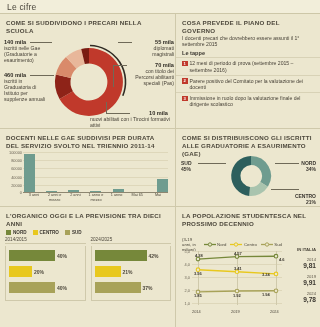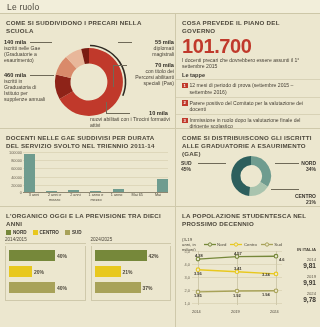--- a/index.html
+++ b/index.html
@@ -104,21 +104,21 @@
   .italia .row{margin-top:5px;}
   .italia .y{font-size:4.2px;color:#5d5749;}
   .italia .n{font-size:6.6px;font-weight:bold;color:#3b3730;}
 </style>
 </head>
 <body>
 
 <div class="page">
 
   <div class="topbar">
-    <div class="ttl">Le ruolo</div>
+    <div class="ttl">Le cifre</div>
   </div>
 
   <div class="panel p1">
     <div class="ptitle">COME SI SUDDIVIDONO I PRECARI NELLA SCUOLA</div>
 
     <div class="donut-wrap">
       <svg width="84" height="84" viewBox="0 0 84 84">
 
         <g transform="translate(42,42)">
 
@@ -165,21 +165,20 @@
     <div class="lbl" style="left:90px;top:96px;width:84px;text-align:left;">
       <b style="display:block;text-align:right;width:78px;">10 mila</b>
       <span>nuovi abilitati con i Tirocini formativi attivi</span>
     </div>
     <div class="leader" style="left:106px;top:99px;width:24px;height:1px;"></div>
     <div class="leader" style="left:106px;top:88px;width:1px;height:12px;"></div>
   </div>
 
   <div class="panel p2">
     <div class="ptitle">COSA PREVEDE IL PIANO DEL GOVERNO</div>
-    <div class="bignum">101.700</div>
     <div class="sub">I docenti precari che dovrebbero essere assunti il 1° settembre 2015</div>
     <div class="tappe">Le tappe</div>
 
     <div class="step">
       <span class="stepnum">1</span>
       <span>12 mesi di periodo di prova (settembre 2015 – settembre 2016)</span>
     </div>
     <div class="step">
       <span class="stepnum">2</span>
       <span>Parere positivo del Comitato per la valutazione dei docenti</span>

